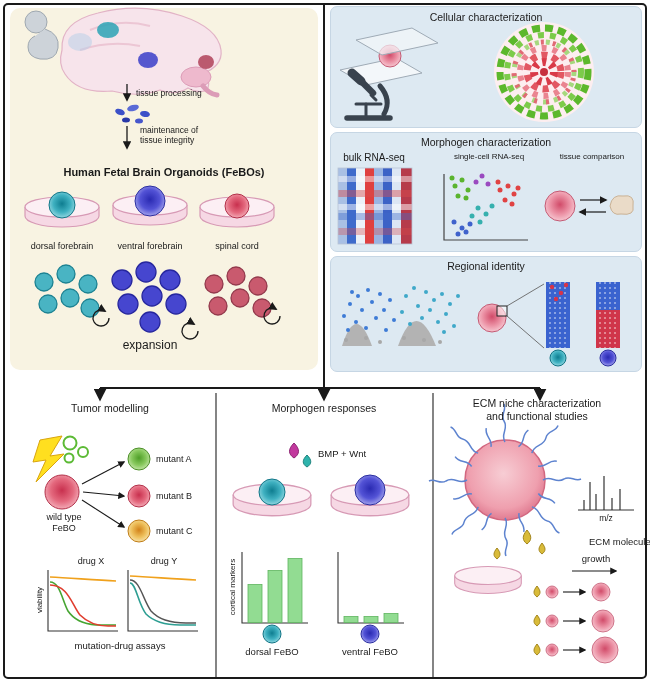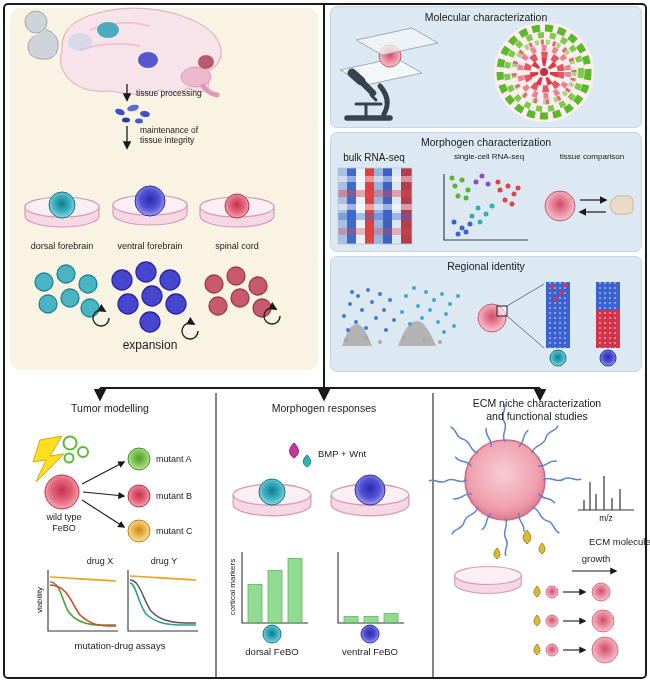--- a/index.html
+++ b/index.html
@@ -447,39 +447,40 @@
         <circle cx="605" cy="650" r="13" fill="url(#gPinkSmall)" stroke="#c45a74" stroke-width=".8"></circle>
       </g>
     </g>
   </svg>
 
   <div class="t small" style="left:136px;top:88px;">tissue processing</div>
   <div class="t small" style="left:140px;top:125px;">
     <div>maintenance of</div>
     <div>tissue integrity</div>
   </div>
+  <div class="t c bold" style="left:164px;top:166px;font-size:11px;">Human Fetal Brain Organoids (FeBOs)</div>
   <div class="t c lbl" style="left:62px;top:241px;">dorsal forebrain</div>
   <div class="t c lbl" style="left:150px;top:241px;">ventral forebrain</div>
   <div class="t c lbl" style="left:237px;top:241px;">spinal cord</div>
   <div class="t c" style="left:150px;top:338px;font-size:12px;">expansion</div>
 
-  <div class="t c ptitle" style="left:486px;top:11px;">Molecular characterization</div>
+  <div class="t c ptitle" style="left:486px;top:11px;">Cellular characterization</div>
   <div class="t c ptitle" style="left:486px;top:136px;">Morphogen characterization</div>
   <div class="t c" style="left:374px;top:152px;font-size:10px;">bulk RNA-seq</div>
   <div class="t c" style="left:489px;top:152px;font-size:8px;">single-cell RNA-seq</div>
   <div class="t c" style="left:592px;top:152px;font-size:8px;">tissue comparison</div>
   <div class="t c ptitle" style="left:486px;top:260px;">Regional identity</div>
 
   <div class="t c ptitle" style="left:110px;top:402px;">Tumor modelling</div>
   <div class="t c lbl" style="left:64px;top:512px;">wild type</div>
   <div class="t c lbl" style="left:64px;top:523px;">FeBO</div>
   <div class="t lbl" style="left:156px;top:454px;">mutant A</div>
   <div class="t lbl" style="left:156px;top:491px;">mutant B</div>
   <div class="t lbl" style="left:156px;top:526px;">mutant C</div>
-  <div class="t c lbl" style="left:100px;top:556px;">drug X</div>
+  <div class="t c lbl" style="left:91px;top:556px;">drug X</div>
   <div class="t c lbl" style="left:164px;top:556px;">drug Y</div>
   <div class="t rot" style="left:40px;top:600px;font-size:8px;">viability</div>
   <div class="t c lbl2" style="left:120px;top:640px;">mutation-drug assays</div>
 
   <div class="t c ptitle" style="left:324px;top:402px;text-align:center;">Morphogen responses</div>
   <div class="t lbl2" style="left:318px;top:448px;">BMP + Wnt</div>
   <div class="t rot" style="left:233px;top:587px;font-size:8px;">cortical markers</div>
   <div class="t c lbl2" style="left:272px;top:646px;">dorsal FeBO</div>
   <div class="t c lbl2" style="left:370px;top:646px;">ventral FeBO</div>
 

